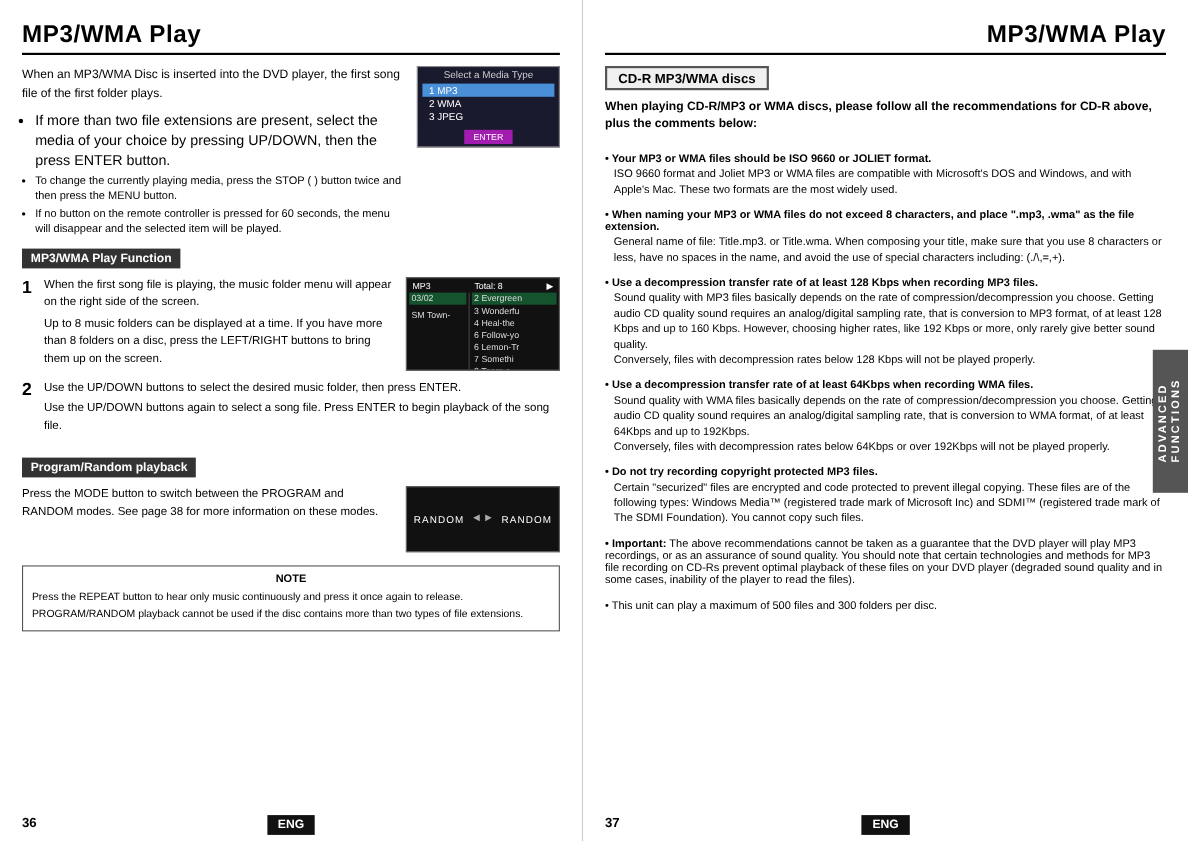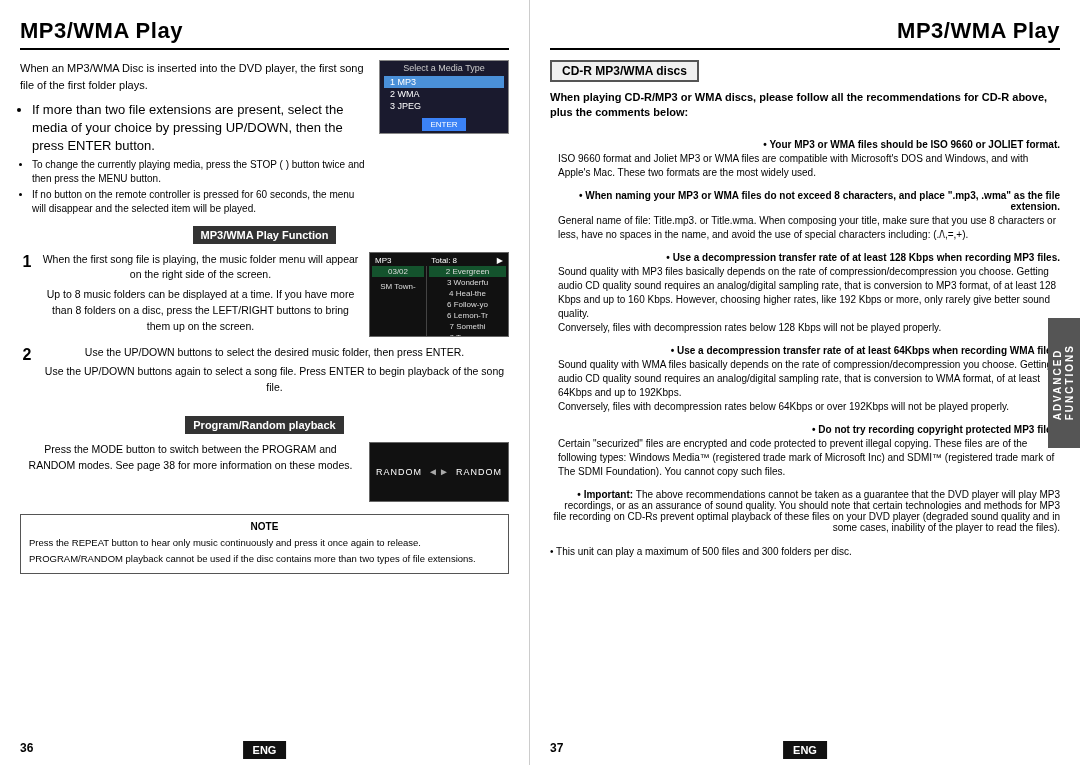--- a/index.html
+++ b/index.html
@@ -103,21 +103,20 @@
       color: #fff;
       font-size: 11px;
       font-weight: bold;
       padding: 3px 8px;
       margin-bottom: 8px;
       display: inline-block;
     }
 
     .content-section {
       margin-bottom: 12px;
-      text-align: center;
     }
     .numbered-item {
       display: flex;
       gap: 6px;
       margin-bottom: 8px;
     }
     .num {
       font-size: 16px;
       font-weight: bold;
       line-height: 1.2;
@@ -256,21 +255,20 @@
       line-height: 1.4;
       margin-bottom: 8px;
     }
     .bullet-section {
       margin-bottom: 6px;
     }
     .bullet-header {
       font-weight: bold;
       font-size: 10px;
       margin-bottom: 2px;
-      text-align: right;
     }
     .bullet-text {
       font-size: 10px;
       line-height: 1.4;
       margin-bottom: 4px;
     }
     .right-footer-text {
       font-size: 10px;
       line-height: 1.4;
       margin-top: 4px;
@@ -293,21 +291,21 @@
           <li style="font-size:10px;line-height:1.4;">If no button on the remote controller is pressed for 60 seconds, the menu will disappear and the selected item will be played.</li>
         </ul>
       </div>
       <div class="screenshot-box">
         <div class="screenshot-menu">
           <div class="menu-title">Select a Media Type</div>
           <div class="menu-item selected">1  MP3</div>
           <div class="menu-item">2  WMA</div>
           <div class="menu-item">3  JPEG</div>
         </div>
-        <div style="margin-top:6px;background:#3b82f6;font-size:8px;color:#fff;padding:2px 8px;">ENTER</div>
+        <div style="margin-top:6px;background:#a21caf;font-size:8px;color:#fff;padding:2px 8px;">ENTER</div>
       </div>
     </div>
 
     <div class="content-section">
       <div class="section-header">MP3/WMA Play Function</div>
 
       
       <div class="numbered-item">
         <div class="num">1</div>
         <div class="step-with-screenshot">

